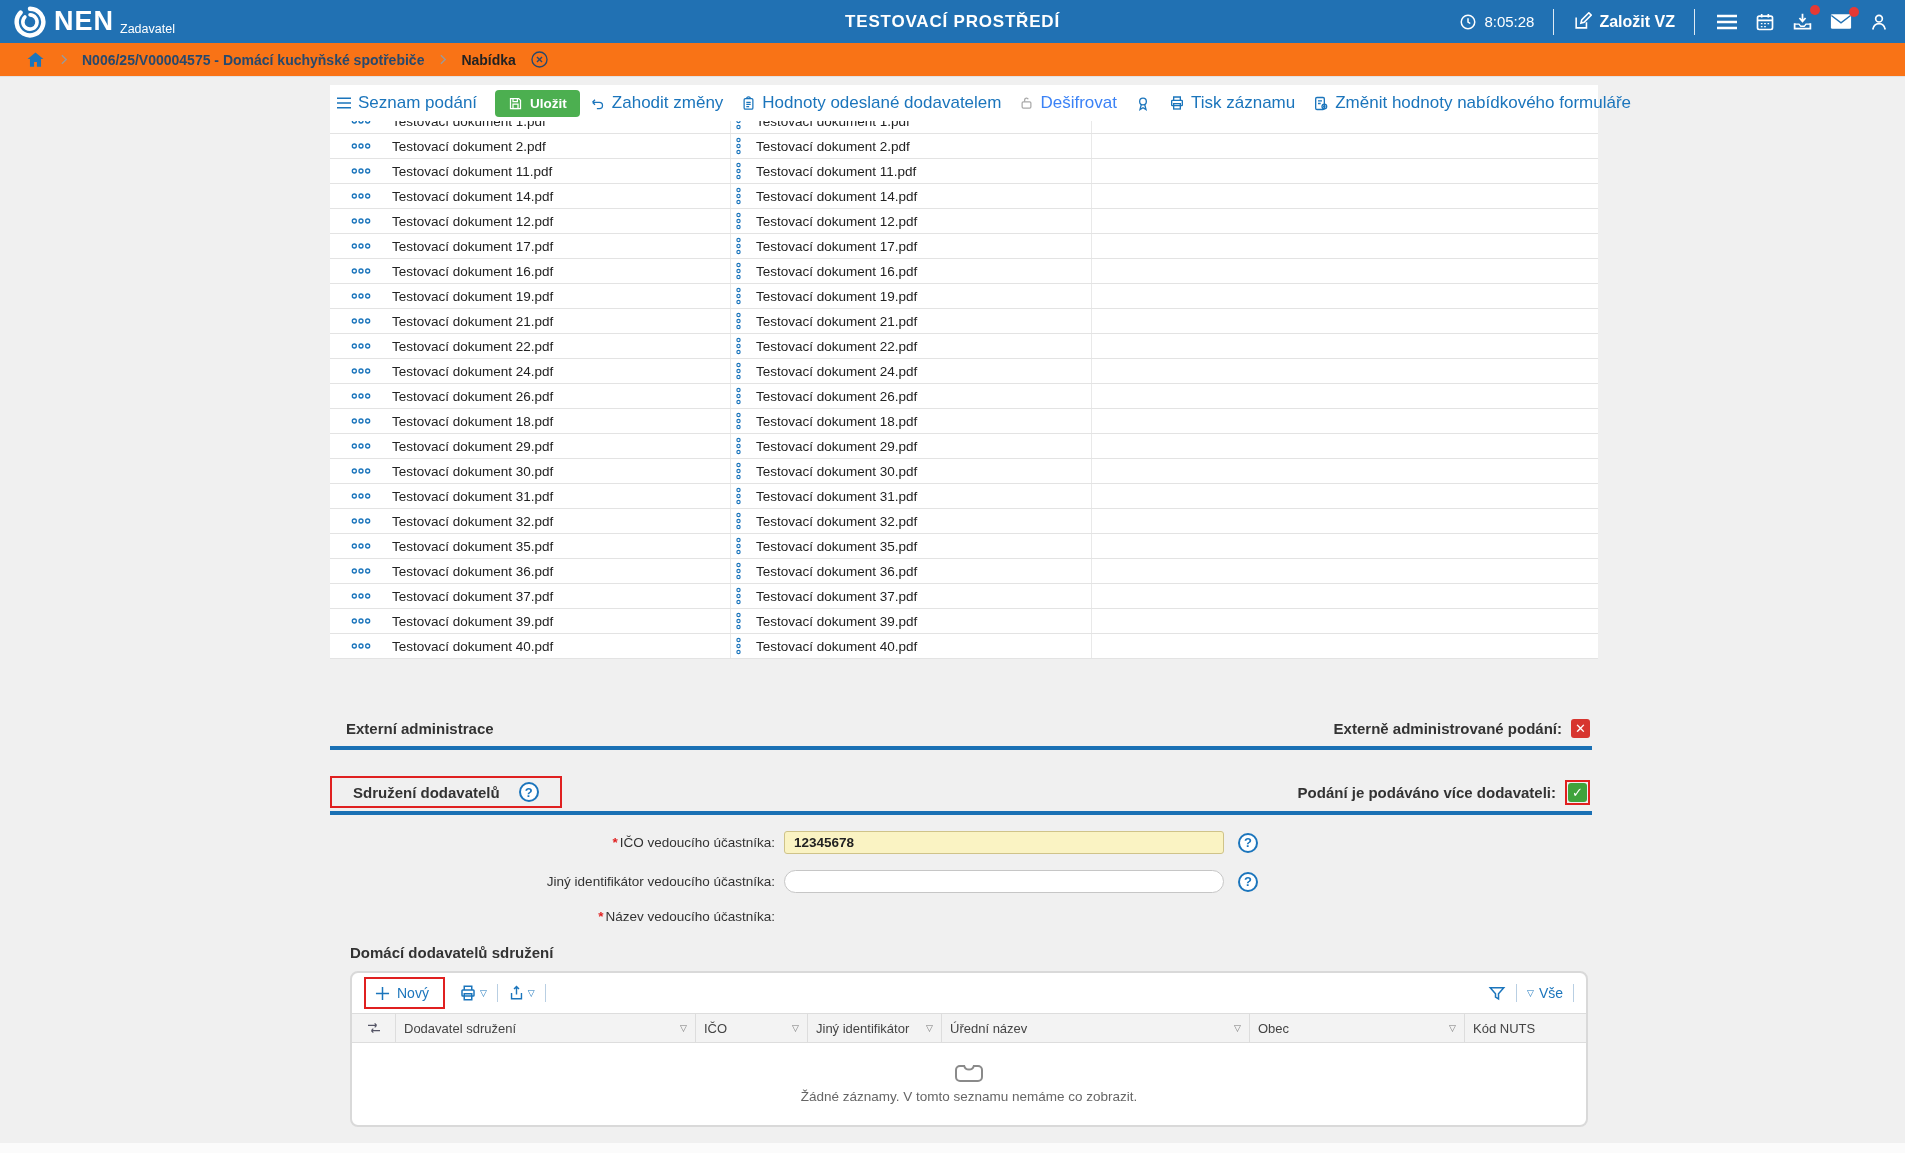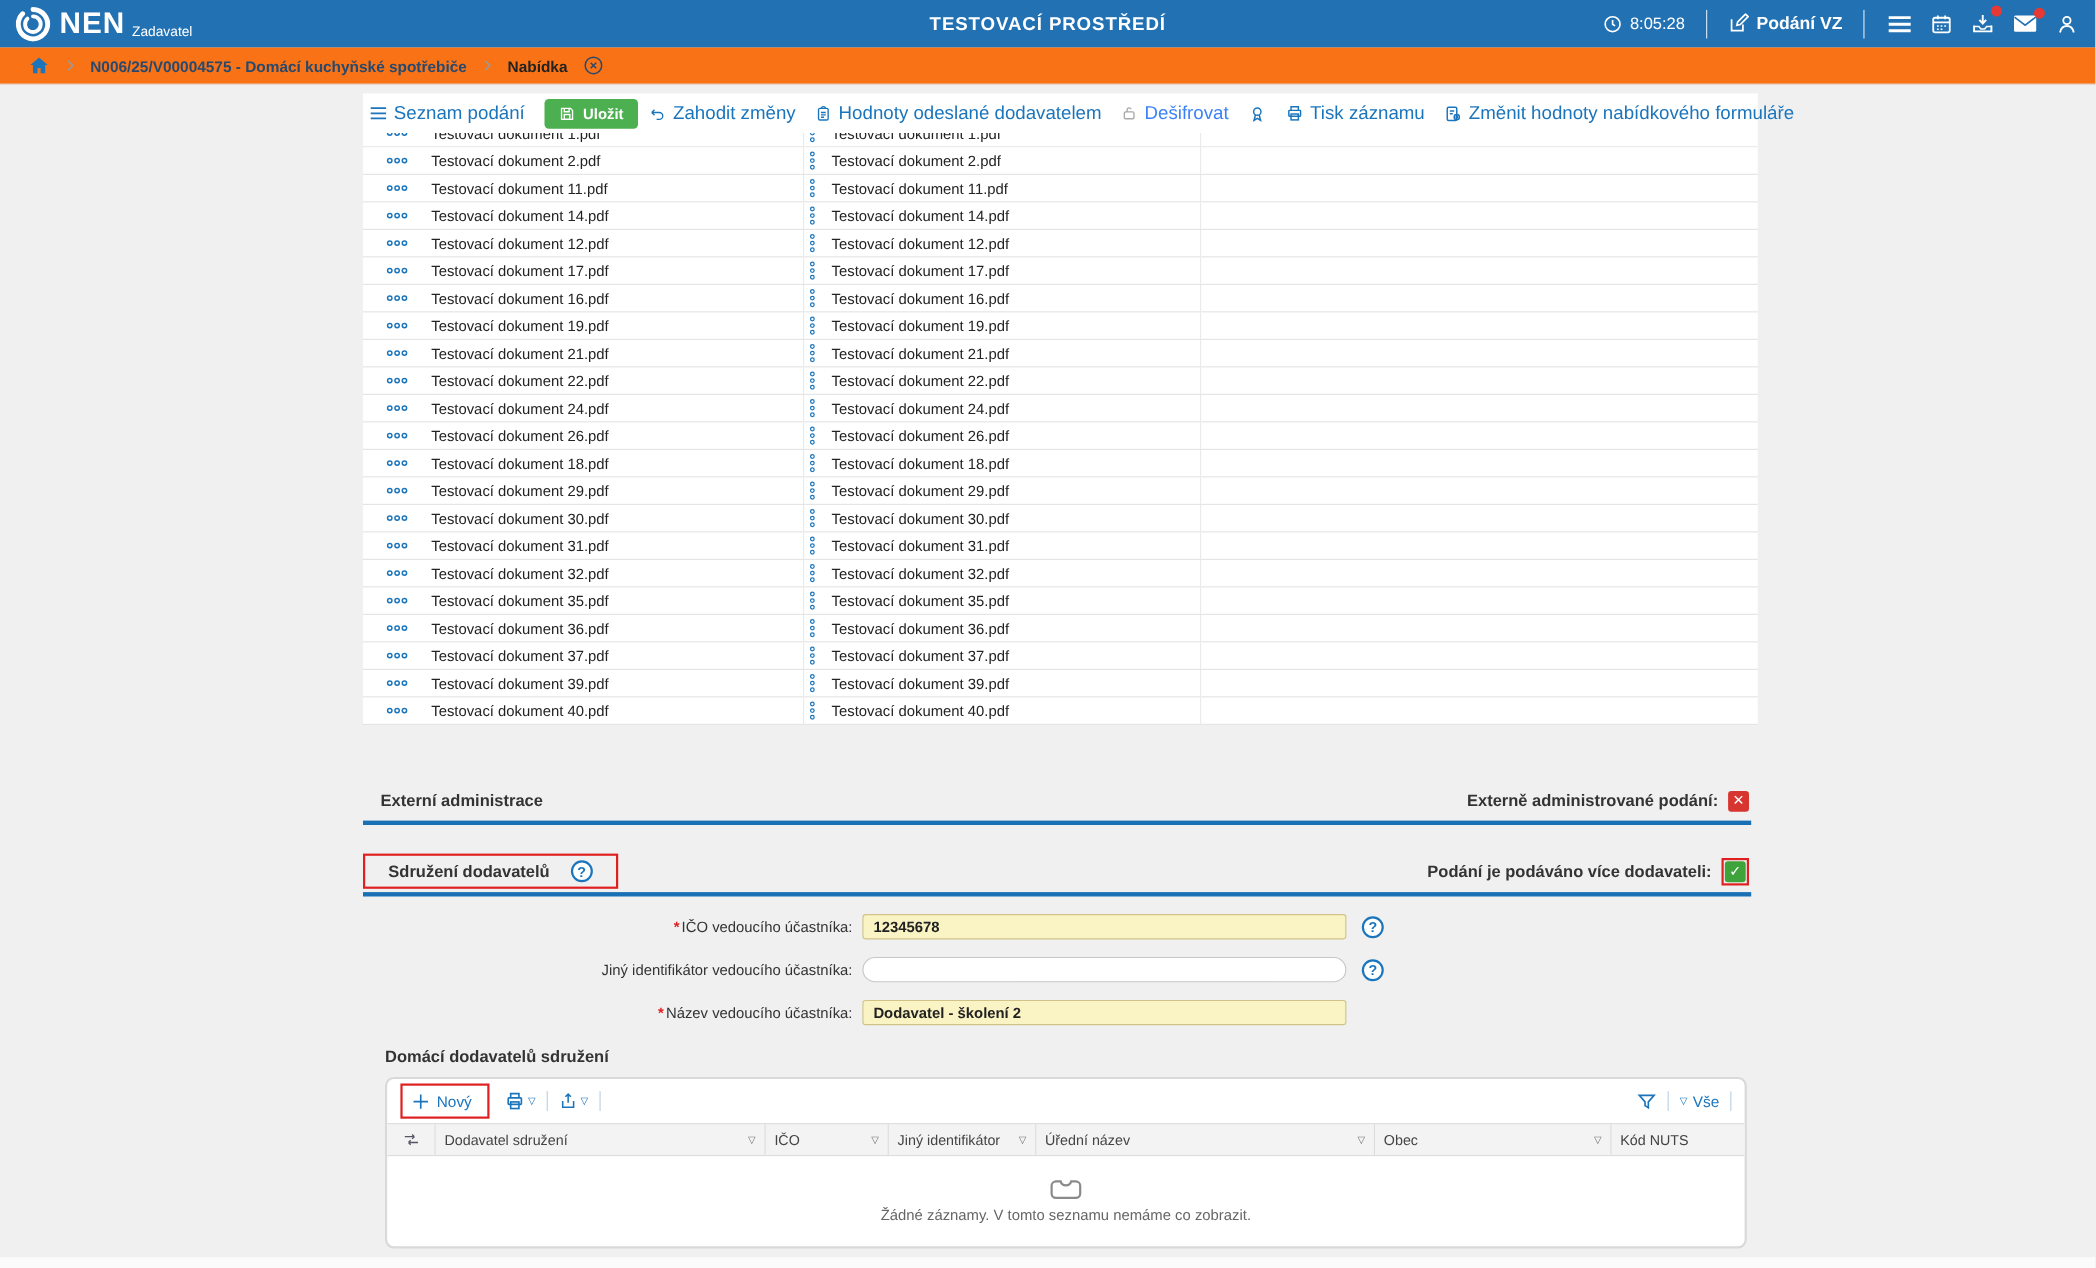--- a/index.html
+++ b/index.html
@@ -150,21 +150,21 @@
       <span>8:05:28</span>
     </span>
     <span class="hdr-sep"></span>
     <button class="hdr-btn">
       <span>
         <svg width="19" height="19" viewBox="0 0 24 24" fill="none" stroke="#fff" stroke-width="2">
           <path d="M4 7v13h13v-7"></path>
             <path d="M10 14l1-4 9-9 3 3-9 9z"></path>
         </svg>
       </span>
-      <span>Podání VZ</span>
+      <span>Založit VZ</span>
     </button>
     <span class="hdr-sep"></span>
     <button class="icon-btn">
       <span>
         <svg width="22" height="18" viewBox="0 0 22 18" stroke="#fff" stroke-width="2.6">
             <path d="M1 3h20M1 9h20M1 15h20"></path>
           </svg>
       </span>
     </button>
     <button class="icon-btn">
@@ -799,21 +799,20 @@
         <input class="form-input input-yellow" readonly="" value="12345678" style="">
         <span class="help-icon">?</span>
       </div>
       <div class="form-row">
         <span class="form-label"><span>Jiný identifikátor vedoucího účastníka:</span></span>
         <input class="form-input input-empty" readonly="" value="" style="">
         <span class="help-icon">?</span>
       </div>
       <div class="form-row">
         <span class="form-label"><span class="req-star">*</span><span>Název vedoucího účastníka:</span></span>
-        <input class="form-input input-yellow" readonly="" value="Dodavatel - školení 2" style="">
       </div>
     </div>
 
     <div class="grid-title">Domácí dodavatelů sdružení</div>
 
     <div class="grid-panel">
       <div class="grid-toolbar">
         <span class="annot-new">
           <button class="btn-new">
             <span>

